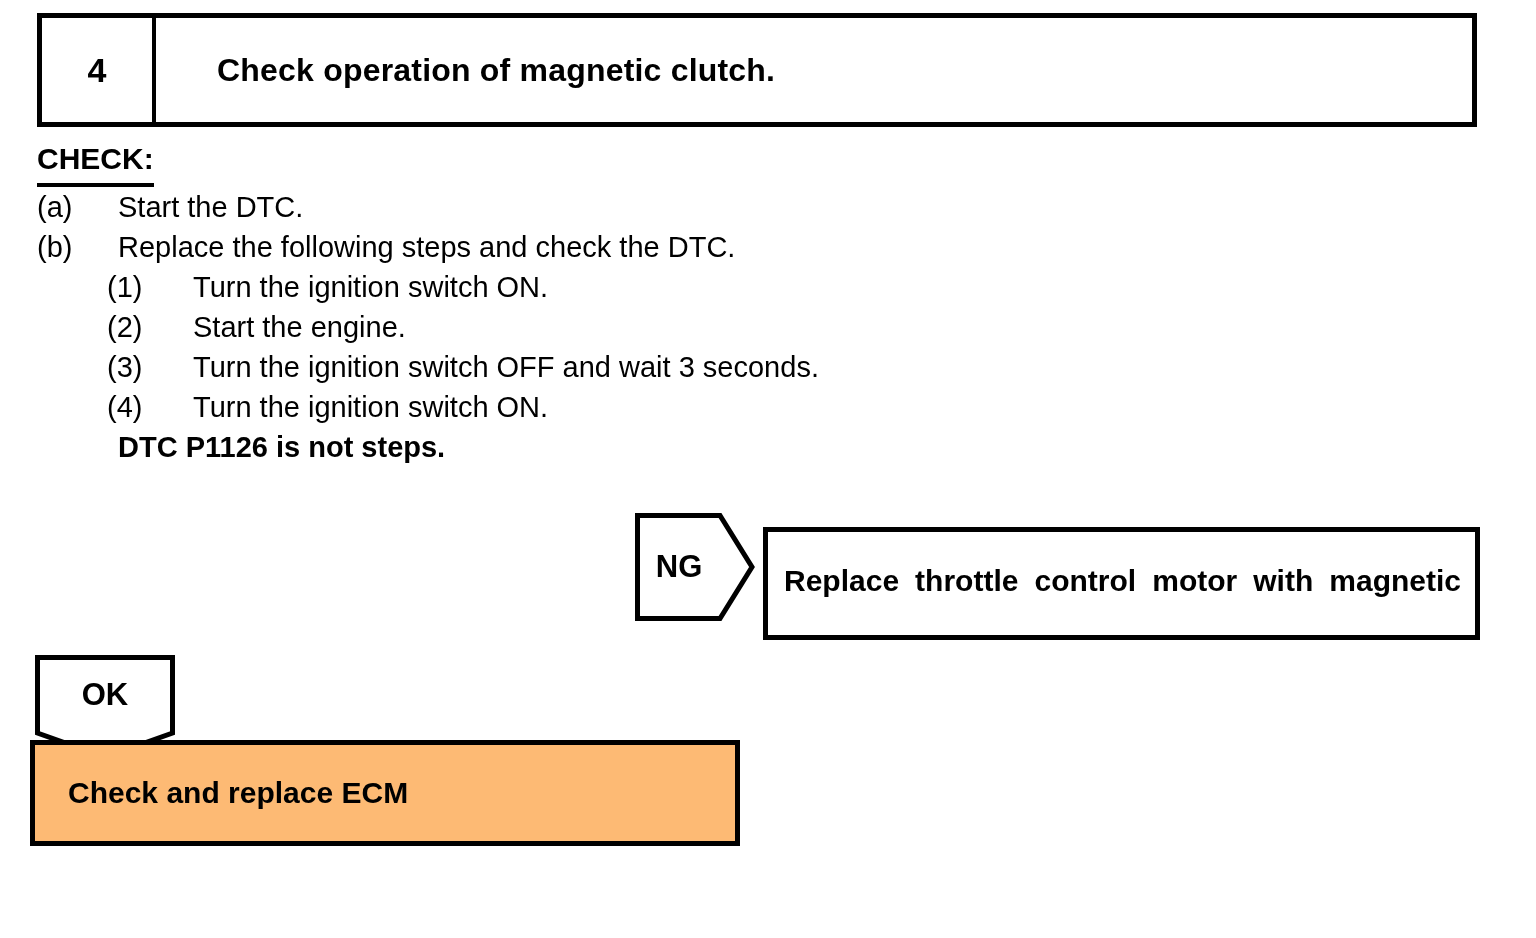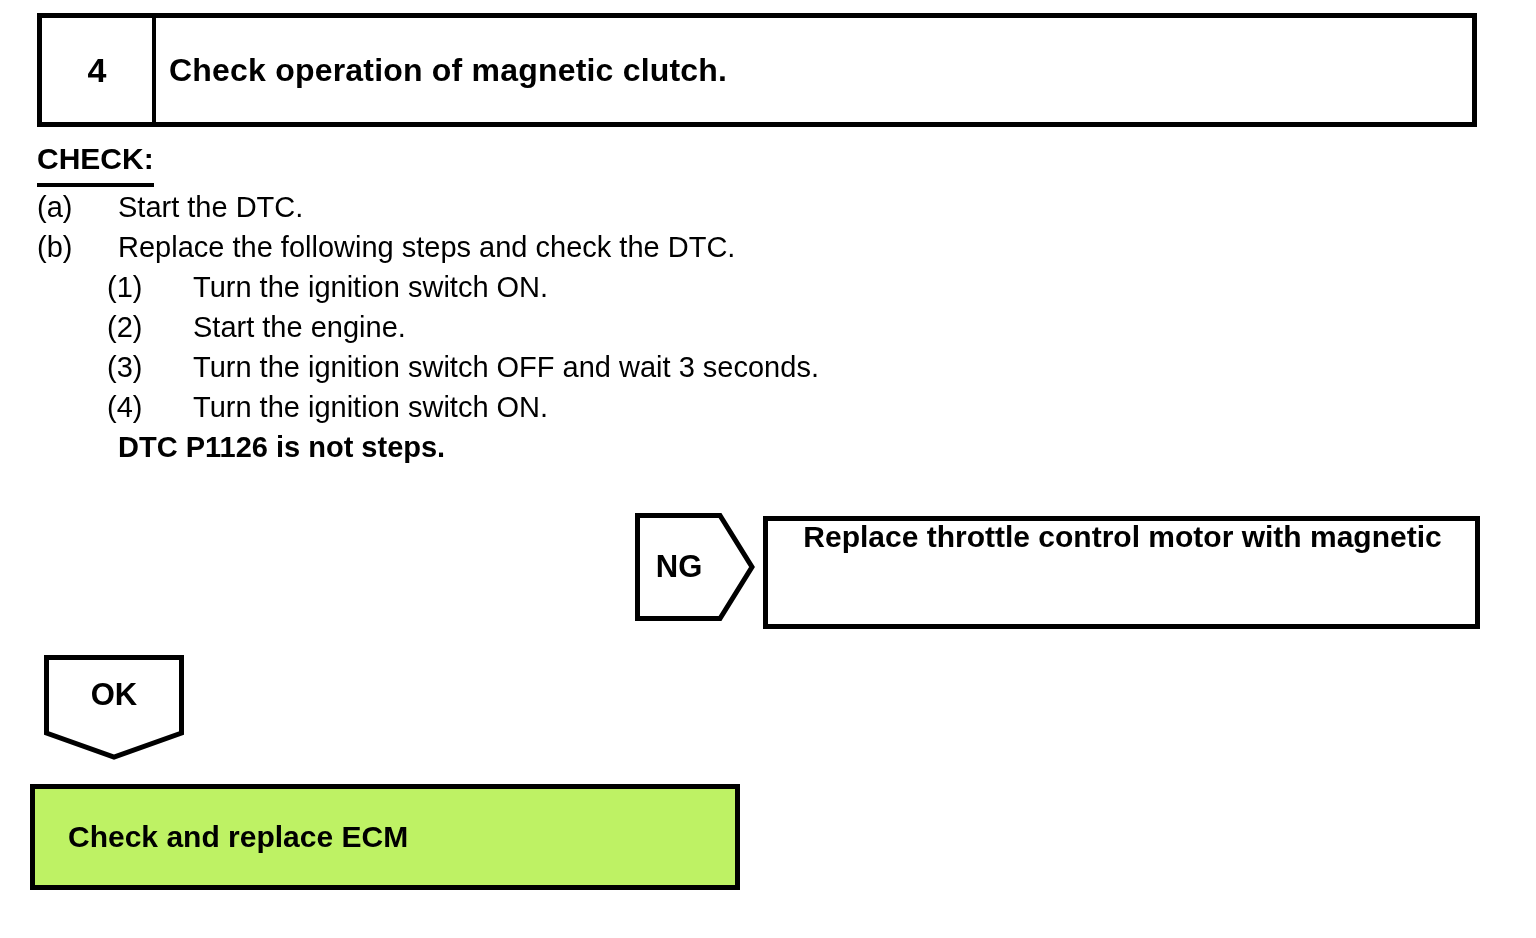--- a/index.html
+++ b/index.html
@@ -40,20 +40,21 @@
     font-weight: bold;
   }
   .step-title-cell {
     flex: 1;
     display: flex;
     align-items: center;
     padding-left: 13px;
     font-size: 32px;
     font-weight: bold;
     letter-spacing: 0.2px;
+    margin-left: 48px;
   }
 
   
   .procedure {
     position: absolute;
     left: 37px;
     top: 139px;
     width: 900px;
     font-size: 29px;
     line-height: 40px;
@@ -86,67 +87,68 @@
     left: 0; top: 0;
     width: 88px; height: 108px;
     display: flex;
     align-items: center;
     justify-content: center;
     font-size: 31px;
     font-weight: bold;
   }
   .ok-connector {
     position: absolute;
-    left: 44px;
+    left: 35px;
     top: 655px;
     width: 140px;
     height: 105px;
   }
   .ok-connector .conn-label {
     position: absolute;
     left: 0; top: 0;
     width: 140px; height: 80px;
     display: flex;
     align-items: center;
     justify-content: center;
     font-size: 31px;
     font-weight: bold;
   }
   .conn-shape { display: block; }
 
   
   .ng-box {
     position: absolute;
     left: 763px;
-    top: 516px;
+    top: 527px;
     width: 717px;
     height: 113px;
     border: 5px solid #000;
     box-sizing: border-box;
     background: #fff;
     display: flex;
+    flex-direction: column;
     justify-content: center;
     padding: 0 14px 6px 16px;
     font-size: 30px;
     font-weight: bold;
     line-height: 32px;
   }
   .ng-box .justified {
     text-align: justify;
     text-align-last: justify;
   }
   .ok-box {
     position: absolute;
     left: 30px;
-    top: 784px;
+    top: 740px;
     width: 710px;
     height: 106px;
     border: 5px solid #000;
     box-sizing: border-box;
-    background: #bef264;
+    background: #fdba74;
     display: flex;
     align-items: center;
     padding-left: 33px;
     font-size: 30px;
     font-weight: bold;
   }
 </style>
 </head>
 <body>
 

